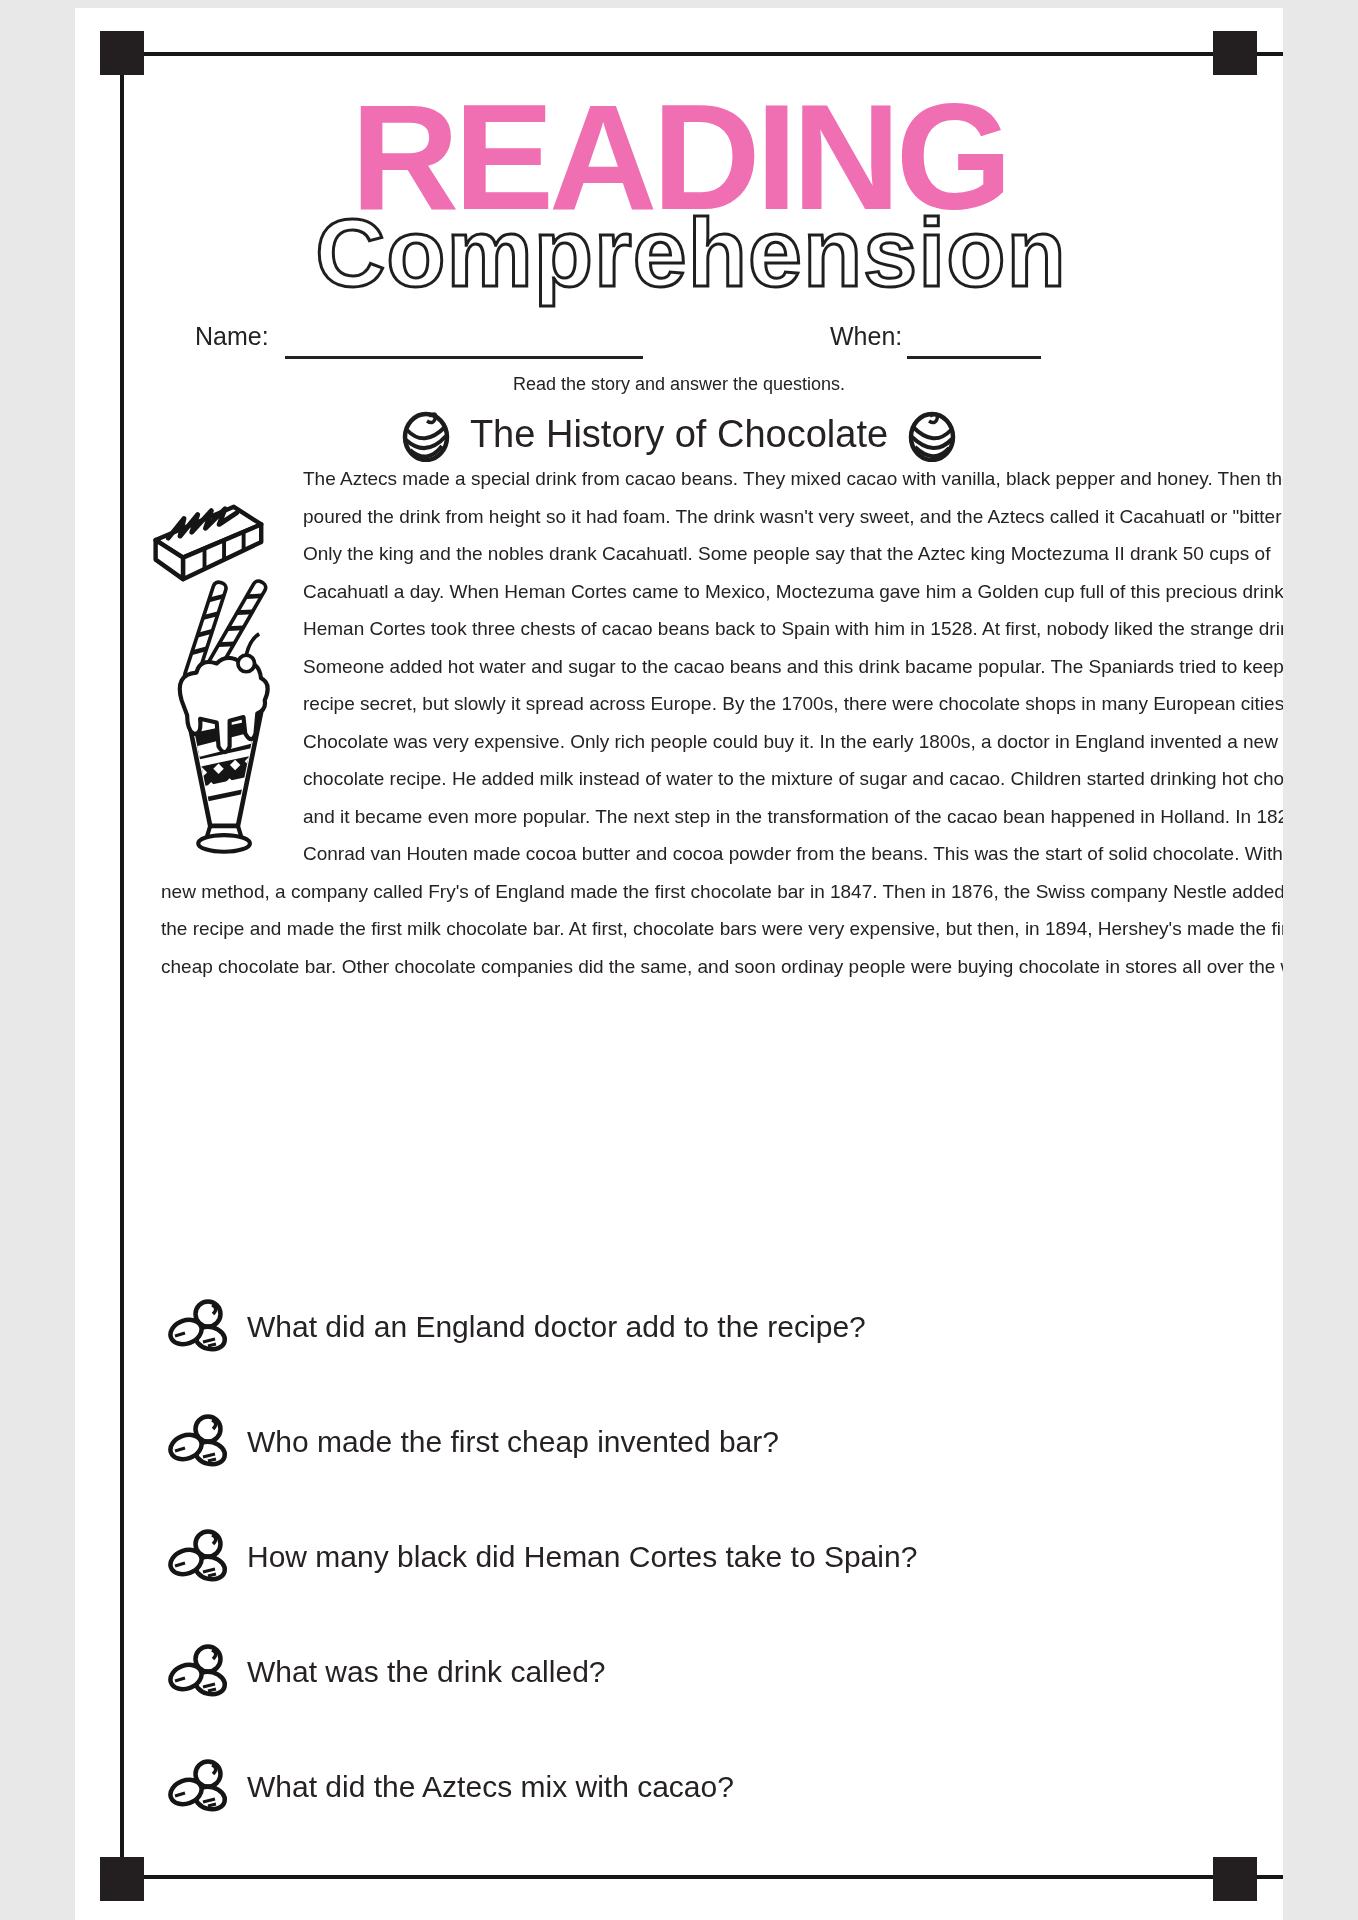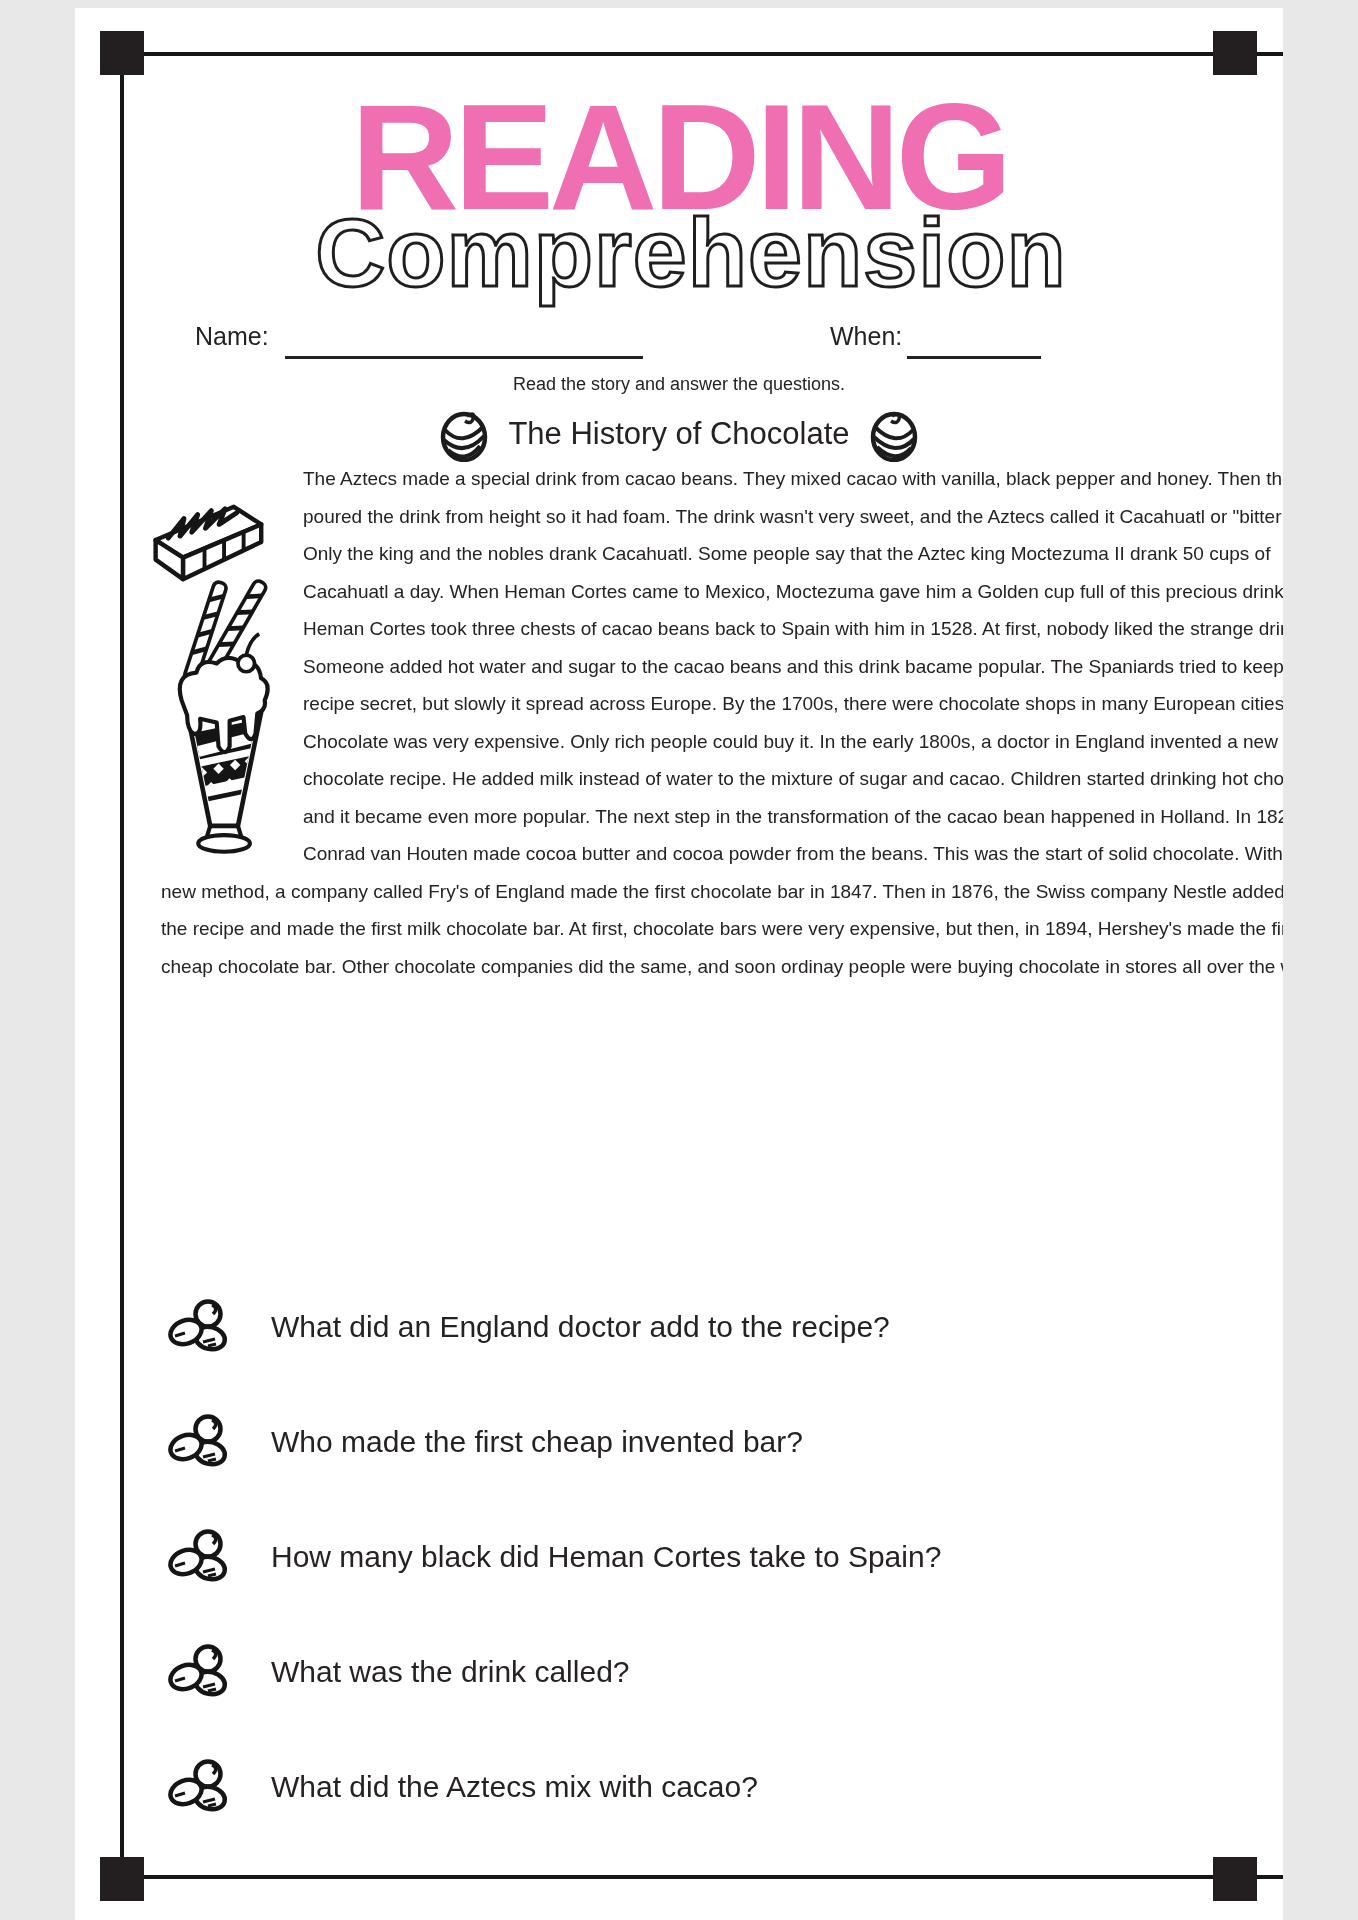--- a/index.html
+++ b/index.html
@@ -40,38 +40,38 @@
   .date-line{left:832px;top:348px;width:134px;}
 
   
   .instruction{
     position:absolute;top:366px;left:0;right:0;text-align:center;font-size:18px;
   }
   .story-title-row{
     position:absolute;top:398px;left:0;right:0;
     display:flex;justify-content:center;align-items:center;gap:18px;
   }
-  .story-title{font-size:31px;}
+  .story-title{font-size:38px;}
 
   
   .story{
     position:absolute;top:452px;left:86px;width:1186px;
     font-size:19px;line-height:37.5px;text-align:left;
   }
   .illo{
     float:left;width:150px;height:396px;
     margin:0 14px 6px -22px;position:relative;
   }
   .illo .bar{position:absolute;left:0;top:36px;}
   .illo .shake{position:absolute;left:26px;top:118px;}
 
   
   .questions{position:absolute;top:1290px;left:92px;right:86px;}
   .question{
-    display:flex;align-items:center;gap:40px;
+    display:flex;align-items:center;gap:16px;
     height:58px;margin-bottom:57px;
   }
   .question .qtext{font-size:30px;}
   svg{display:block;}
 </style>
 </head>
 <body>
 
 <div class="page">
 

